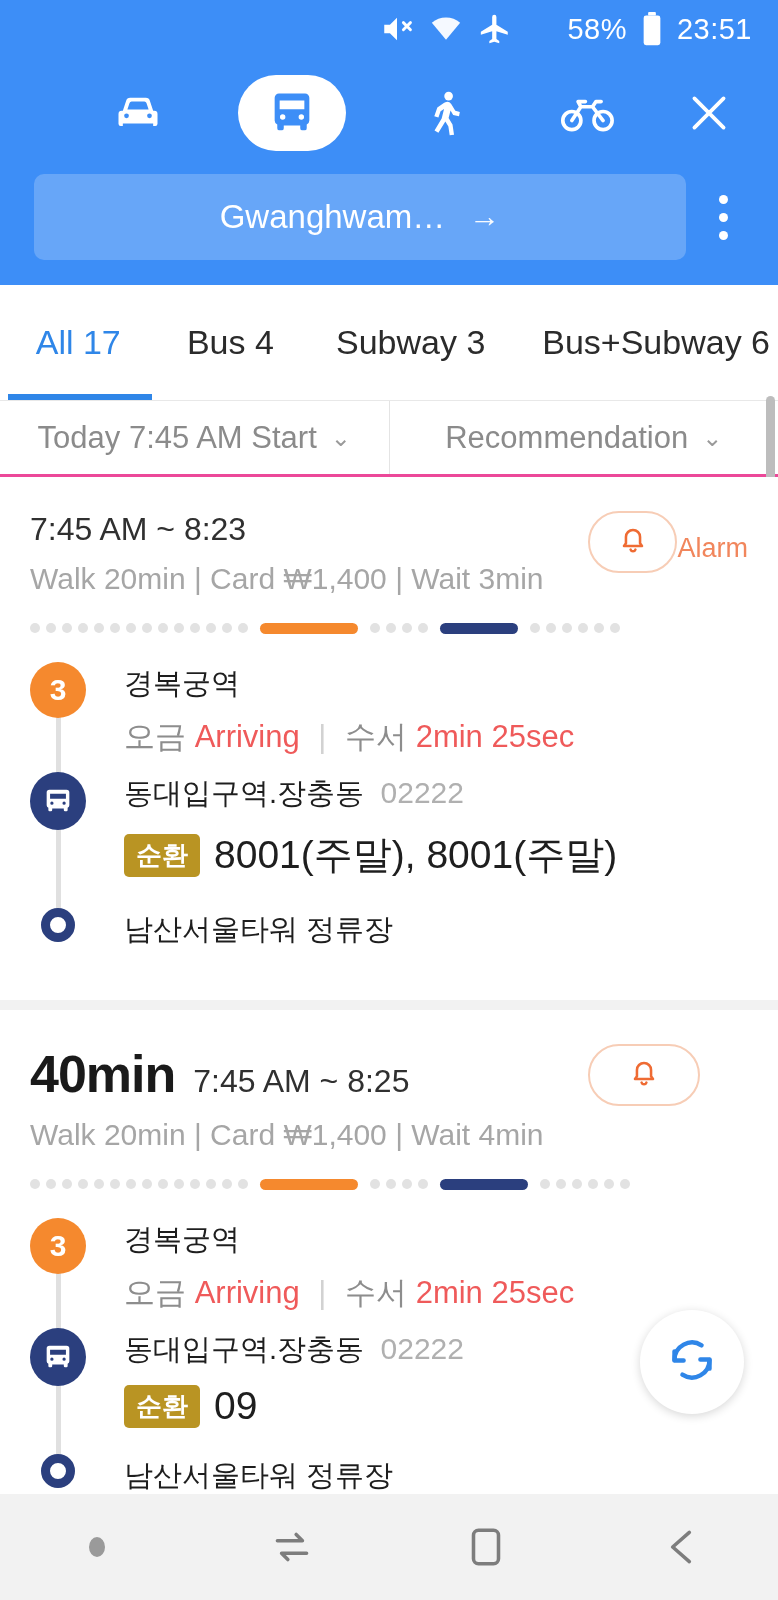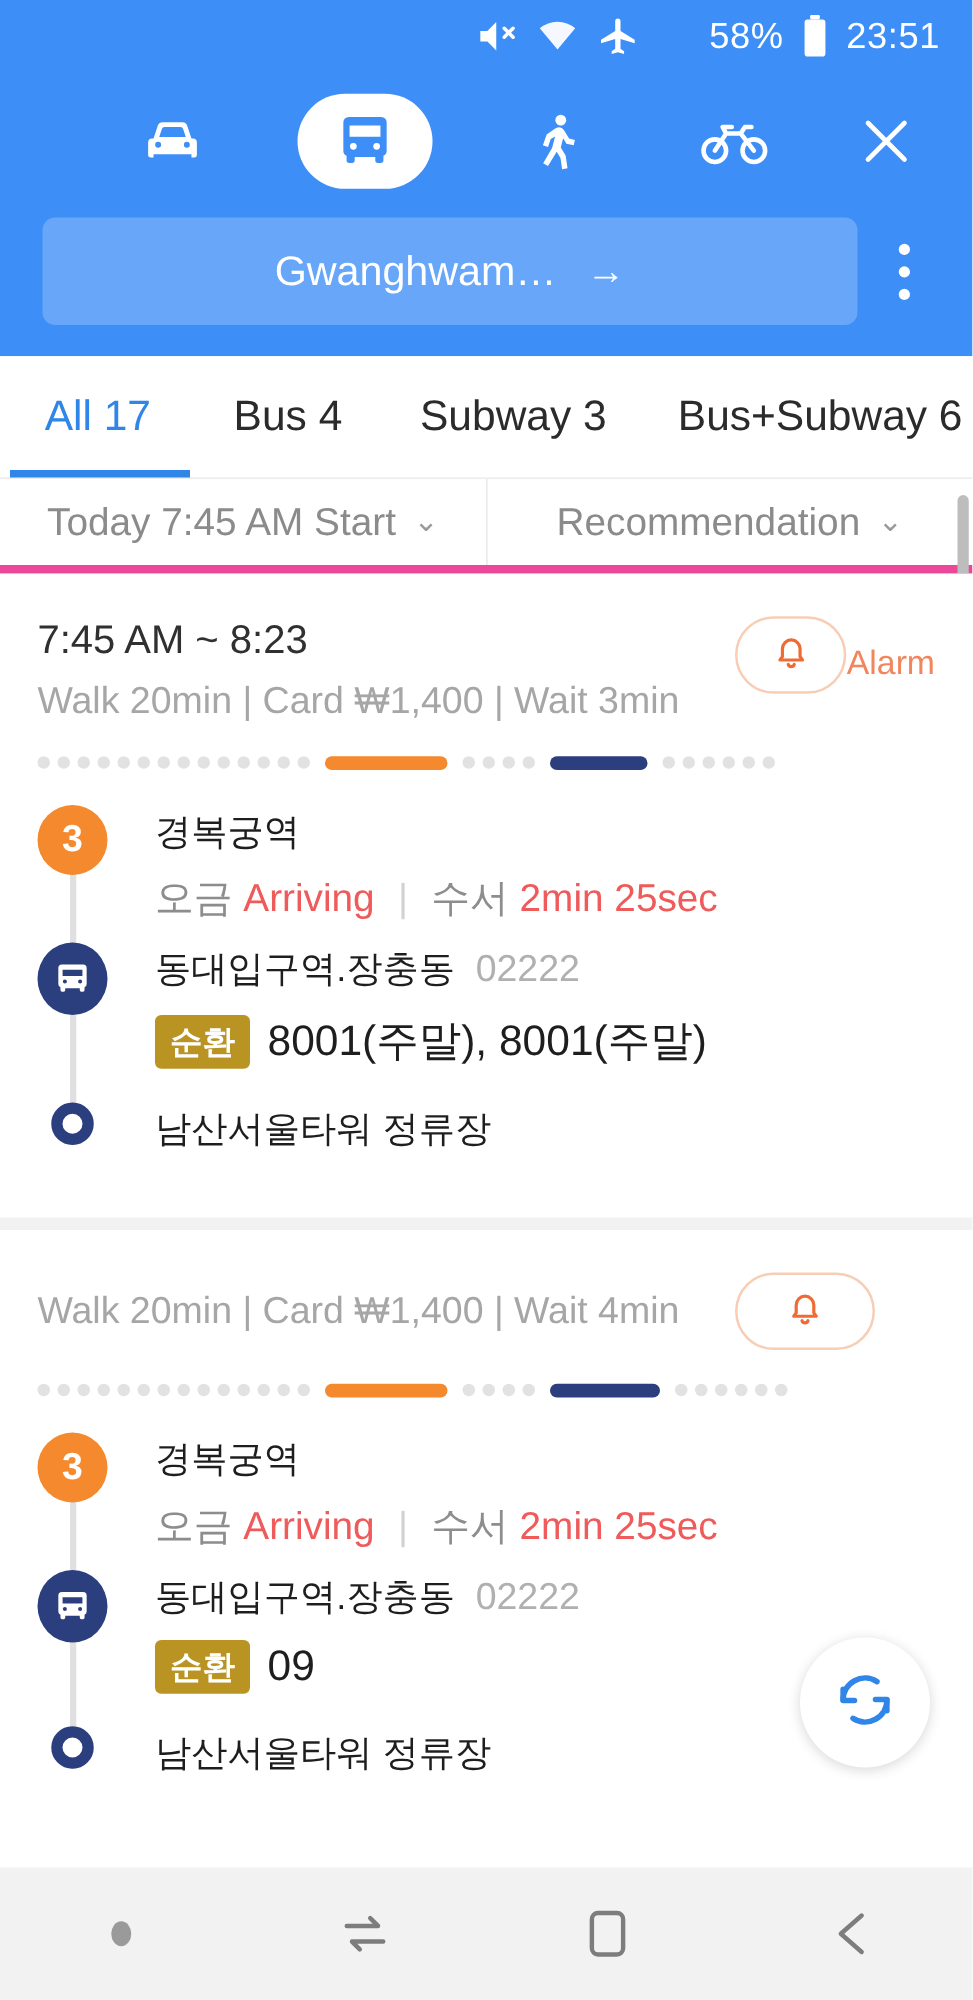--- a/index.html
+++ b/index.html
@@ -42,29 +42,29 @@
     border-radius: 10px; display: flex; align-items: center; justify-content: center; gap: 24px;
     padding: 0 30px;
   }
   .searchbox span { color: #ffffff; font-size: 33px; white-space: nowrap; }
   .searchbox .arrow { font-size: 31px; opacity: .95; }
   .kebab { width: 74px; display: flex; flex-direction: column; align-items: center; gap: 9px; }
   .kebab i { width: 9px; height: 9px; background: #fff; border-radius: 50%; display: block; }
 
   
   .tabs {
-    height: 98px; display: flex; align-items: center;
+    height: 116px; display: flex; align-items: center;
     background: #fff; position: relative; border-bottom: 1px solid #e8e8e8;
   }
   .tab { font-size: 34px; color: #2b2b2b; padding: 0 8px; white-space: nowrap; }
   .tab.active { color: #2f86e8; }
   .tab-underline { position: absolute; left: 8px; bottom: 0; width: 144px; height: 6px; background: #2f86e8; }
 
   
-  .filters { height: 76px; display: flex; align-items: center; border-bottom: 7px solid #ec4899; background: #fff; }
+  .filters { height: 76px; display: flex; align-items: center; border-bottom: 3px solid #ec4899; background: #fff; }
   .filter {
     flex: 1; display: flex; align-items: center; justify-content: center; gap: 14px;
     font-size: 31px; color: #8b8b8b; height: 100%;
   }
   .filter:first-child { border-right: 1px solid #e4e4e4; }
   .chev { font-size: 24px; color: #9a9a9a; }
 
   
   .list { background: #fafafa; }
   .card { background: #ffffff; padding: 34px 0 30px 0; position: relative; }
@@ -114,21 +114,21 @@
   .st-name { font-size: 29px; color: #1e1e1e; }
   .st-code { font-size: 30px; color: #b0b0b0; margin-left: 12px; }
   .st-sub { font-size: 31px; margin-top: 12px; color: #8d8d8d; }
   .st-sub .hl { color: #ef5a5a; }
   .st-sub .sep { color: #d2d2d2; margin: 0 10px; }
   .bus-line { margin-top: 14px; display: flex; align-items: center; gap: 14px; }
   .badge {
     background: #b99423; color: #fff; font-size: 26px;
     padding: 4px 12px; border-radius: 5px; font-weight: bold;
   }
-  .bus-nums { font-size: 34px; color: #1e1e1e; }
+  .bus-nums { font-size: 39px; color: #1e1e1e; }
 
   
   .fab {
     position: absolute; right: 34px; bottom: 186px;
     width: 104px; height: 104px; border-radius: 50%; background: #ffffff;
     box-shadow: 0 2px 10px rgba(0,0,0,0.16);
     display: flex; align-items: center; justify-content: center;
   }
 
   
@@ -345,20 +345,24 @@
           <div class="tl-body" style="padding-top:14px">
             <div class="st-name">남산서울타워 정류장</div>
           </div>
         </div>
       </div>
     </div>
 
     <div class="card">
       <div class="card-head">
         <div class="head-left">
+          <div class="dur-line">
+            <span class="dur">40min</span>
+            <span class="times">7:45 AM ~ 8:25</span>
+          </div>
           <div class="meta">Walk 20min  |  Card ₩1,400  |  Wait 4min</div>
         </div>
         <div class="alarm-wrap">
           <div class="alarm-pill">
             <span>
               <svg width="36" height="36" viewBox="0 0 24 24" fill="none" stroke="#ef6b33" stroke-width="1.7" stroke-linecap="round" stroke-linejoin="round">
                   <path d="M18 16H6l1.3-1.8V10a4.7 4.7 0 0 1 9.4 0v4.2L18 16z"></path>
                   <path d="M10.4 18.4a1.7 1.7 0 0 0 3.2 0"></path>
                 </svg>
             </span>

